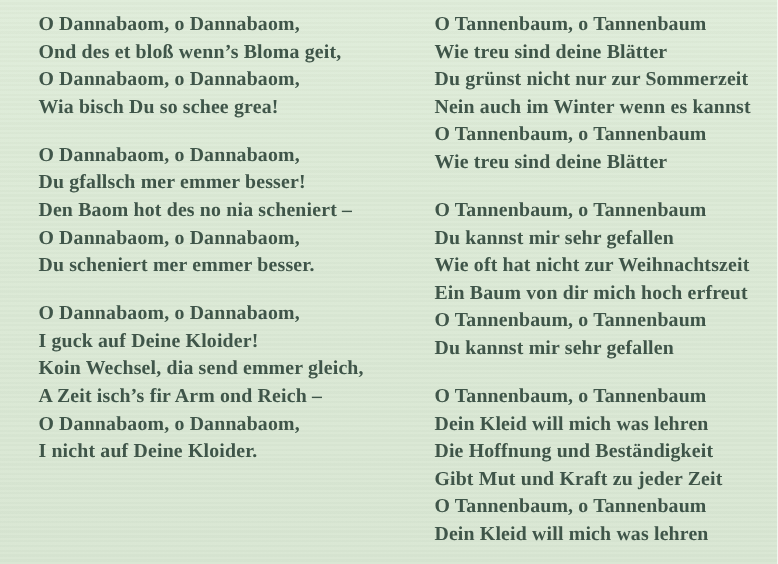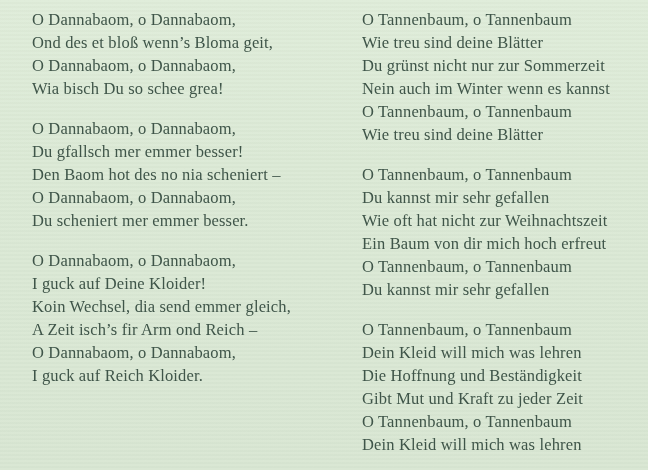--- a/index.html
+++ b/index.html
@@ -22,21 +22,21 @@
   .col{
     position:absolute;top:8px;
     color:var(--text);
     font-size:16.5px;line-height:23px;
     letter-spacing:0.15px;
     white-space:nowrap;
   }
   .col-left{left:32px;}
   .col-right{left:362px;}
   .stanza{margin:0 0 17px 0;}
-  .line{height:23px;}
+  .line{height:23px;font-weight:bold;}
 </style>
 </head>
 <body>
 
 <div class="page">
 
   <div class="col col-left">
     <div class="stanza">
       <div class="line">O Dannabaom, o Dannabaom,</div>
       <div class="line">Ond des et bloß wenn’s Bloma geit,</div>
@@ -49,21 +49,21 @@
       <div class="line">Den Baom hot des no nia scheniert –</div>
       <div class="line">O Dannabaom, o Dannabaom,</div>
       <div class="line">Du scheniert mer emmer besser.</div>
     </div>
     <div class="stanza">
       <div class="line">O Dannabaom, o Dannabaom,</div>
       <div class="line">I guck auf Deine Kloider!</div>
       <div class="line">Koin Wechsel, dia send emmer gleich,</div>
       <div class="line">A Zeit isch’s fir Arm ond Reich –</div>
       <div class="line">O Dannabaom, o Dannabaom,</div>
-      <div class="line">I guck auf Reich Kloider.</div>
+      <div class="line">I nicht auf Deine Kloider.</div>
     </div>
   </div>
 
   <div class="col col-right">
     <div class="stanza">
       <div class="line">O Tannenbaum, o Tannenbaum</div>
       <div class="line">Wie treu sind deine Blätter</div>
       <div class="line">Du grünst nicht nur zur Sommerzeit</div>
       <div class="line">Nein auch im Winter wenn es kannst</div>
       <div class="line">O Tannenbaum, o Tannenbaum</div>

